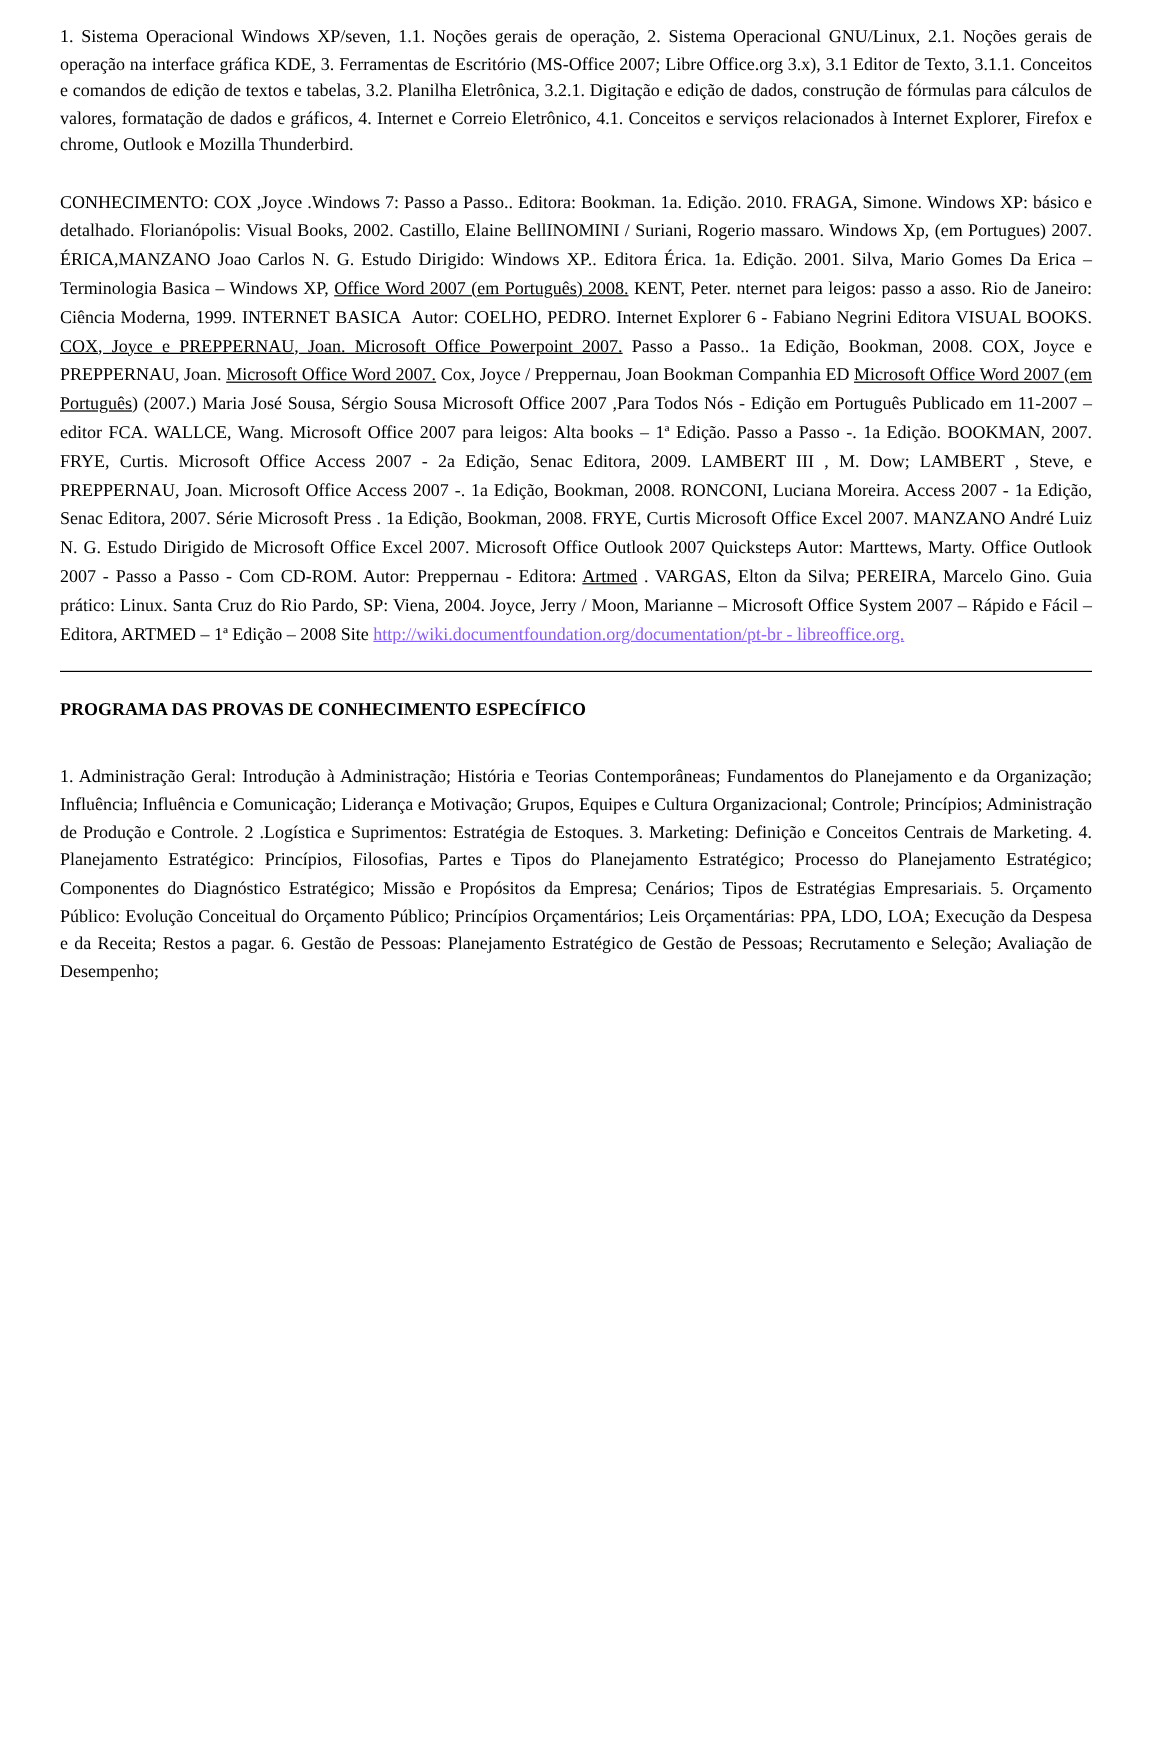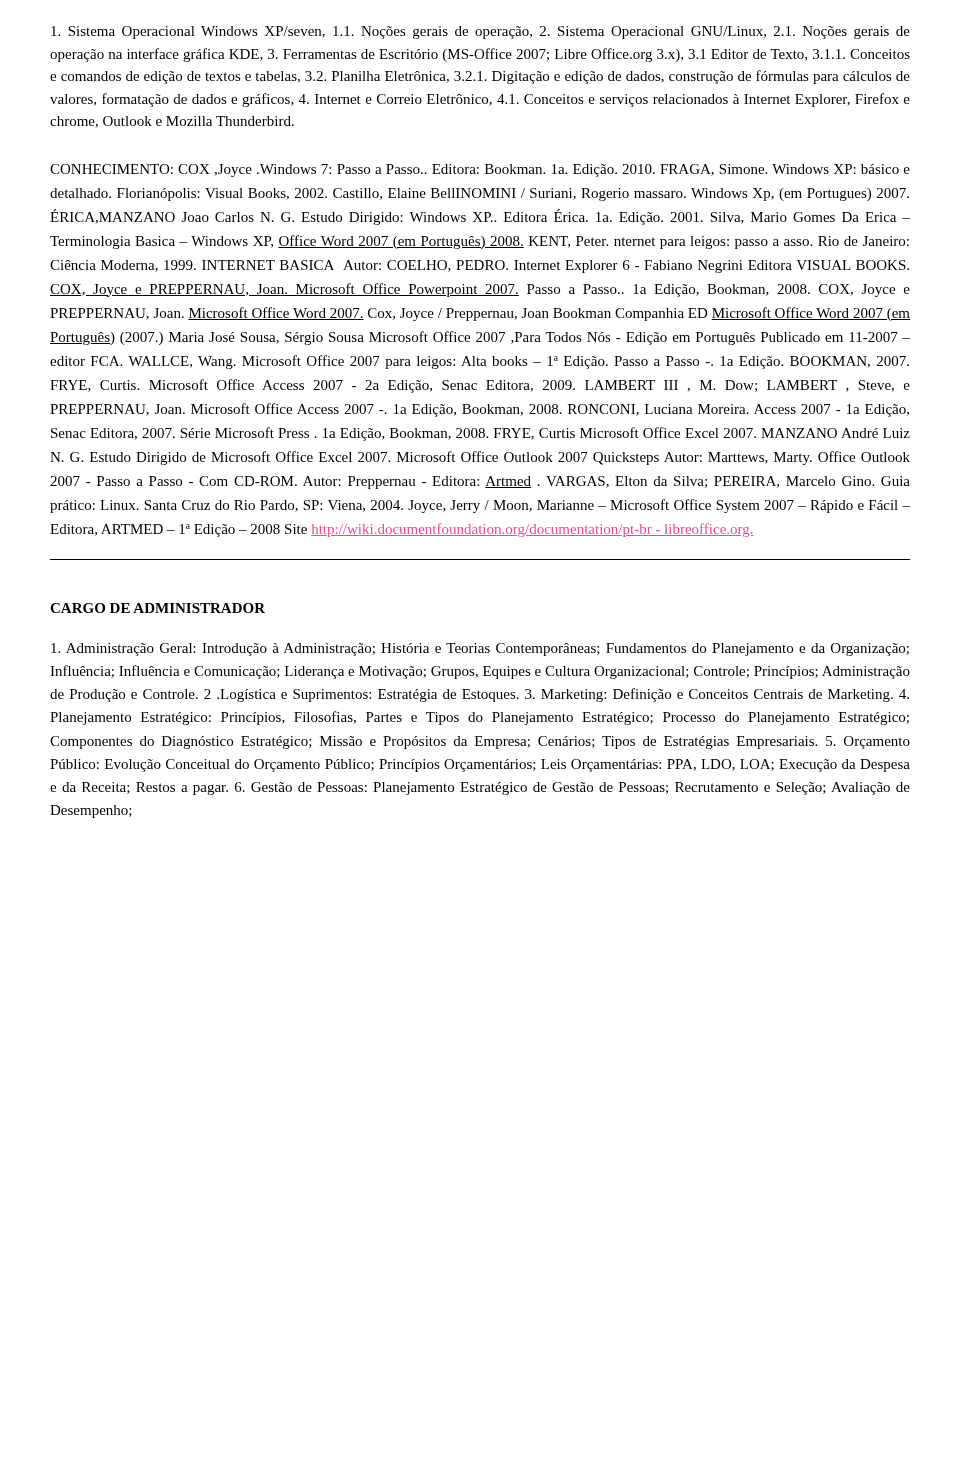--- a/index.html
+++ b/index.html
@@ -24,21 +24,21 @@
       text-align: justify;
       line-height: 1.5;
       margin-bottom: 8px;
     }
     .bibliography-section {
       text-align: justify;
       line-height: 1.6;
       margin-bottom: 10px;
     }
     .bibliography-section a, .link-text {
-      color: #ec4899;
+      color: #8b5cf6;
       text-decoration: underline;
     }
     .divider {
       border: none;
       border-top: 1px solid #000;
       margin: 18px 0 14px 0;
     }
     .section-title {
       font-weight: bold;
       font-size: 15px;
@@ -71,22 +71,22 @@
 
   <div class="bibliography-section">
     <span style="font-weight: normal;">CONHECIMENTO:</span>
     <span> COX ,Joyce .Windows 7: Passo a Passo.. Editora: Bookman. 1a. Edição. 2010. FRAGA, Simone. Windows XP: básico e detalhado. Florianópolis: Visual Books, 2002. Castillo, Elaine BellINOMINI / Suriani, Rogerio massaro. Windows Xp, (em Portugues) 2007. ÉRICA,MANZANO Joao Carlos N. G. Estudo Dirigido: Windows XP.. Editora Érica. 1a. Edição. 2001. Silva, Mario Gomes Da Erica – Terminologia Basica – Windows XP, <span class="underlined">Office Word 2007 (em Português) 2008.</span> KENT, Peter. nternet para leigos: passo a asso. Rio de Janeiro: Ciência Moderna, 1999. INTERNET BASICA&nbsp; Autor: COELHO, PEDRO. Internet Explorer 6 - Fabiano Negrini Editora VISUAL BOOKS. <span class="underlined">COX, Joyce e PREPPERNAU, Joan. Microsoft Office Powerpoint 2007.</span> Passo a Passo.. 1a Edição, Bookman, 2008. COX, Joyce e PREPPERNAU, Joan. <span class="underlined">Microsoft Office Word 2007.</span> Cox, Joyce / Preppernau, Joan Bookman Companhia ED <span class="underlined">Microsoft Office Word 2007 (em Português)</span> (2007.) Maria José Sousa, Sérgio Sousa Microsoft Office 2007 ,Para Todos Nós - Edição em Português Publicado em 11-2007 – editor FCA. WALLCE, Wang. Microsoft Office 2007 para leigos: Alta books – 1ª Edição. Passo a Passo -. 1a Edição. BOOKMAN, 2007. FRYE, Curtis. Microsoft Office Access 2007 - 2a Edição, Senac Editora, 2009. LAMBERT III , M. Dow; LAMBERT , Steve, e PREPPERNAU, Joan. Microsoft Office Access 2007 -. 1a Edição, Bookman, 2008. RONCONI, Luciana Moreira. Access 2007 - 1a Edição, Senac Editora, 2007. Série Microsoft Press . 1a Edição, Bookman, 2008. FRYE, Curtis Microsoft Office Excel 2007. MANZANO André Luiz N. G. Estudo Dirigido de Microsoft Office Excel 2007. Microsoft Office Outlook 2007 Quicksteps Autor: Marttews, Marty. Office Outlook 2007 - Passo a Passo - Com CD-ROM. Autor: Preppernau - Editora: <span class="underlined">Artmed</span> . VARGAS, Elton da Silva; PEREIRA, Marcelo Gino. Guia prático: Linux. Santa Cruz do Rio Pardo, SP: Viena, 2004. Joyce, Jerry / Moon, Marianne – Microsoft Office System 2007 – Rápido e Fácil – Editora, ARTMED – 1ª Edição – 2008 Site <span class="link-text">http://wiki.documentfoundation.org/documentation/pt-br - libreoffice.org.</span></span>
   </div>
 
   <hr class="divider">
 
   <div style="height: 10px;"></div>
 
+  <div class="section-title">PROGRAMA DAS PROVAS DE CONHECIMENTO ESPECÍFICO</div>
 
   <div style="height: 16px;"></div>
 
-  <div class="cargo-title">CARGO DE ADMINISTRADOR</div>
 
   <div style="height: 10px;"></div>
 
   <p class="numbered-content">1. Administração Geral: Introdução à Administração; História e Teorias Contemporâneas; Fundamentos do Planejamento e da Organização; Influência; Influência e Comunicação; Liderança e Motivação; Grupos, Equipes e Cultura Organizacional; Controle; Princípios; Administração de Produção e Controle. 2 .Logística e Suprimentos: Estratégia de Estoques. 3. Marketing: Definição e Conceitos Centrais de Marketing. 4. Planejamento Estratégico: Princípios, Filosofias, Partes e Tipos do Planejamento Estratégico; Processo do Planejamento Estratégico; Componentes do Diagnóstico Estratégico;  Missão e Propósitos da Empresa; Cenários; Tipos de Estratégias Empresariais. 5. Orçamento Público: Evolução Conceitual do Orçamento Público; Princípios Orçamentários; Leis Orçamentárias: PPA, LDO, LOA; Execução da Despesa e da Receita;  Restos a pagar. 6. Gestão de Pessoas: Planejamento Estratégico de Gestão de Pessoas;  Recrutamento e Seleção;  Avaliação de Desempenho;</p>
 
 </div>
 
 </body></html>

